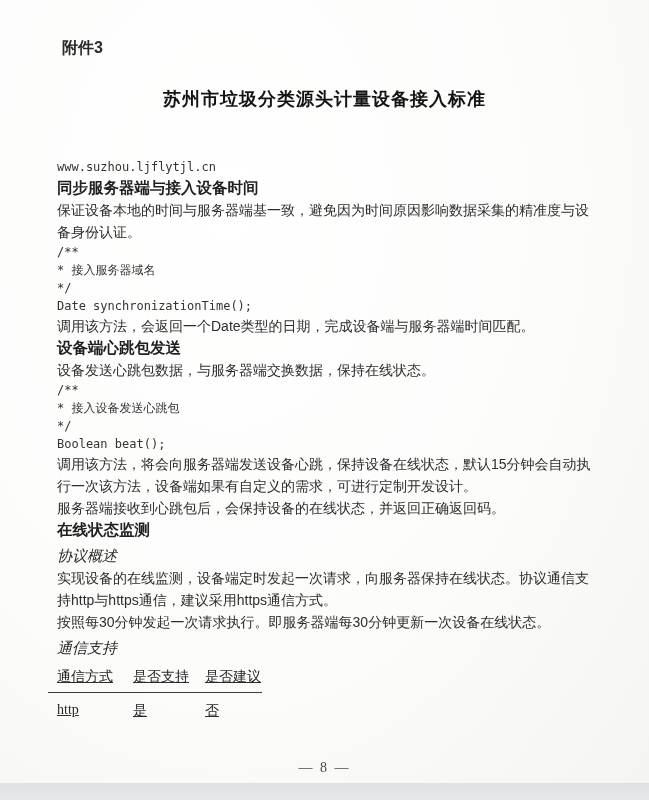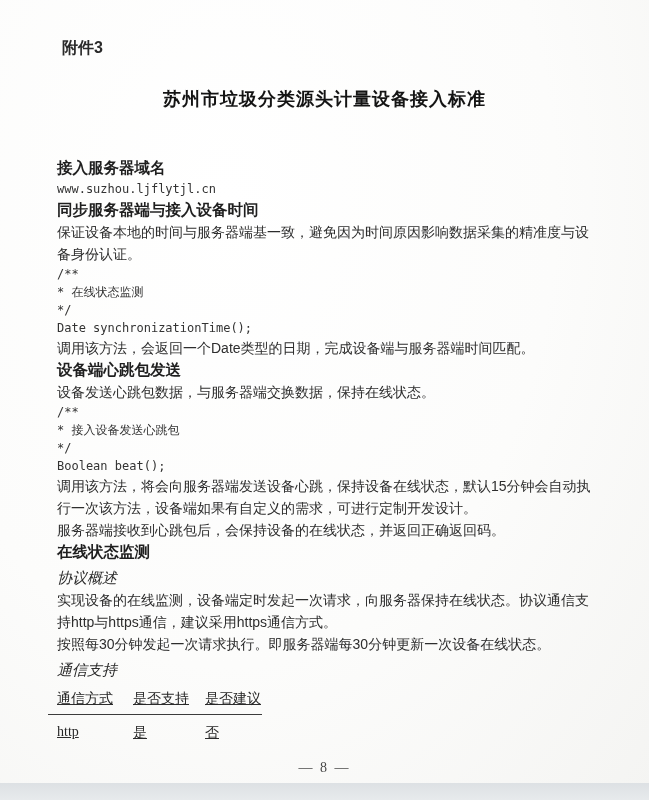--- a/index.html
+++ b/index.html
@@ -112,27 +112,26 @@
 
 <div class="page">
   <div class="content">
 
     <div class="attach-label">附件3</div>
 
     <h1 class="doc-title">苏州市垃圾分类源头计量设备接入标准</h1>
 
     <div class="doc-body">
 
-      <div class="sec-heading">接入服务器域名</div>
       <div class="code-line" style="line-height:20px;">www.suzhou.ljflytjl.cn</div>
 
       <div class="sec-heading">同步服务器端与接入设备时间</div>
       <p class="para">保证设备本地的时间与服务器端基一致，避免因为时间原因影响数据采集的精准度与设备身份认证。</p>
       <div class="code-line">/**</div>
-      <div class="code-line">* 在线状态监测</div>
+      <div class="code-line">* 接入服务器域名</div>
       <div class="code-line">*/</div>
       <div class="code-line">Date synchronizationTime();</div>
       <p class="para">调用该方法，会返回一个Date类型的日期，完成设备端与服务器端时间匹配。</p>
 
       <div class="sec-heading">设备端心跳包发送</div>
       <p class="para">设备发送心跳包数据，与服务器端交换数据，保持在线状态。</p>
       <div class="code-line">/**</div>
       <div class="code-line">* 接入设备发送心跳包</div>
       <div class="code-line">*/</div>
       <div class="code-line">Boolean beat();</div>

